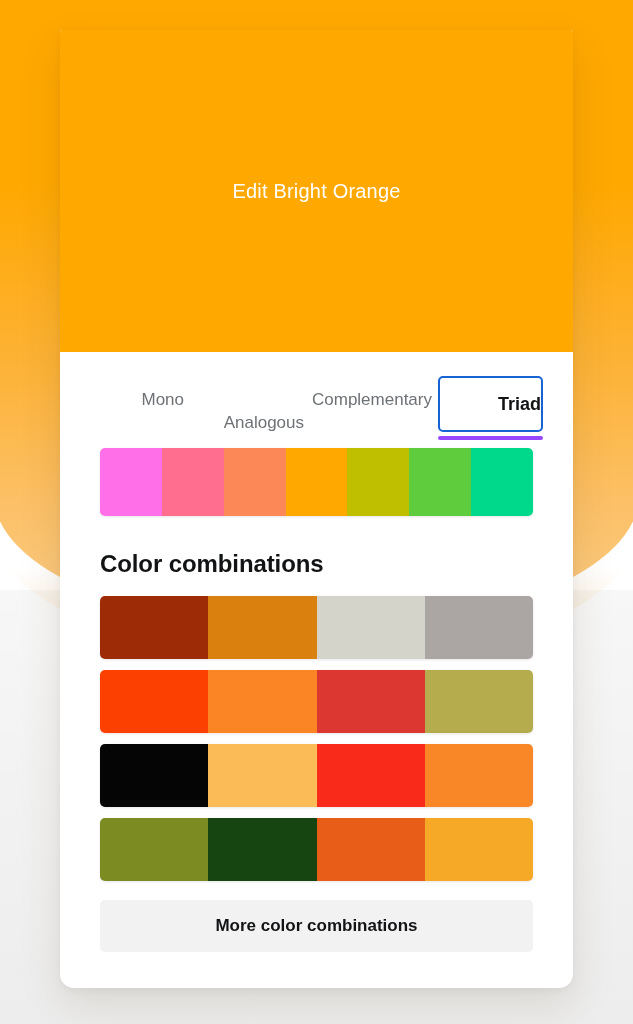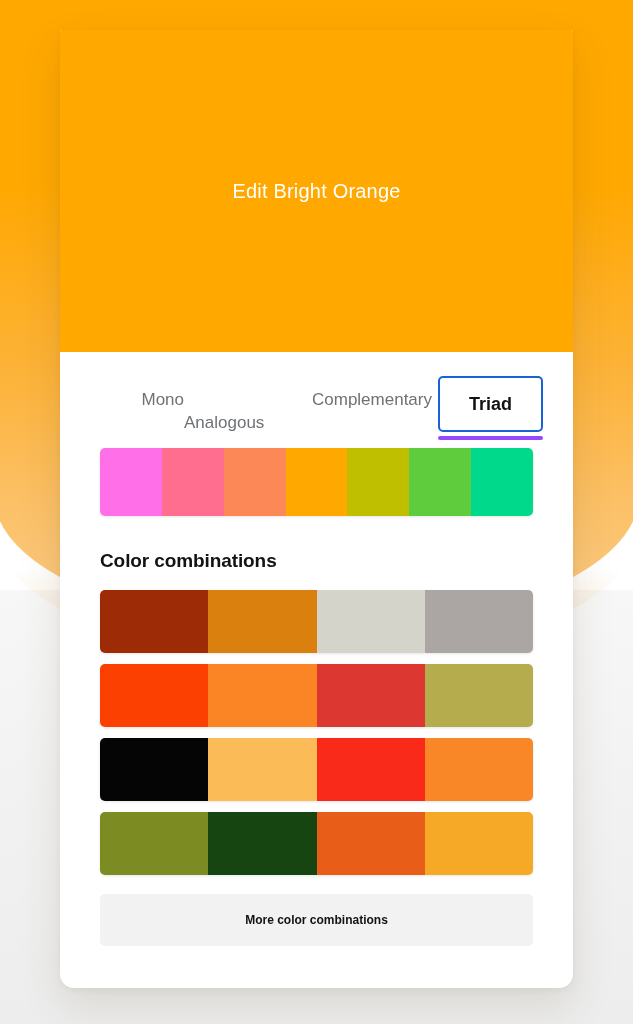--- a/index.html
+++ b/index.html
@@ -105,40 +105,40 @@
     font-size: 17px;
     color: #6e7276;
     background: transparent;
     border: none;
     padding: 0;
     white-space: nowrap;
     font-family: "Liberation Sans", sans-serif;
   }
 
   .tab.t-mono      { width: 118px; text-align: right; }
-  .tab.t-analog    { width: 120px; text-align: left; margin-top: 45px; }
+  .tab.t-analog    { width: 120px; text-align: right; margin-top: 45px; }
   .tab.t-comp      { width: 120px; text-align: right; padding-left: 8px; }
 
   .tab-active-wrap {
     position: absolute;
     left: 378px;
     top: 24px;
     width: 105px;
   }
 
   .tab.t-triad {
     width: 105px;
     height: 56px;
     background: #ffffff;
     border: 2px solid #1763d4;
     border-radius: 5px;
     color: #111315;
     font-size: 18px;
     font-weight: bold;
-    text-align: center;
+    text-align: right;
     line-height: 52px;
     position: relative;
     z-index: 3;
   }
 
   .tab-underline {
     position: absolute;
     left: 0;
     top: 60px;
     width: 105px;
@@ -155,21 +155,21 @@
     display: flex;
     border-radius: 5px;
     overflow: hidden;
     box-shadow: 0 1px 3px rgba(0,0,0,0.10);
   }
   .palette .sw { flex: 1 1 0; }
 
   
   .section-title {
     margin: 34px 40px 0 40px;
-    font-size: 19px;
+    font-size: 24px;
     font-weight: bold;
     color: #111315;
     letter-spacing: -0.1px;
   }
 
   
   .combos {
     margin: 18px 40px 0 40px;
     display: flex;
     flex-direction: column;
@@ -188,21 +188,21 @@
   
   .more-btn {
     display: block;
     margin: 19px 40px 0 40px;
     width: calc(100% - 80px);
     height: 52px;
     background: #f2f2f2;
     border: none;
     border-radius: 5px;
     font-family: "Liberation Sans", sans-serif;
-    font-size: 12px;
+    font-size: 17px;
     font-weight: bold;
     color: #111315;
     cursor: pointer;
   }
 </style>
 </head>
 <body>
 
 <div id="bg-wrap">
   <div class="bg-grey"></div>

